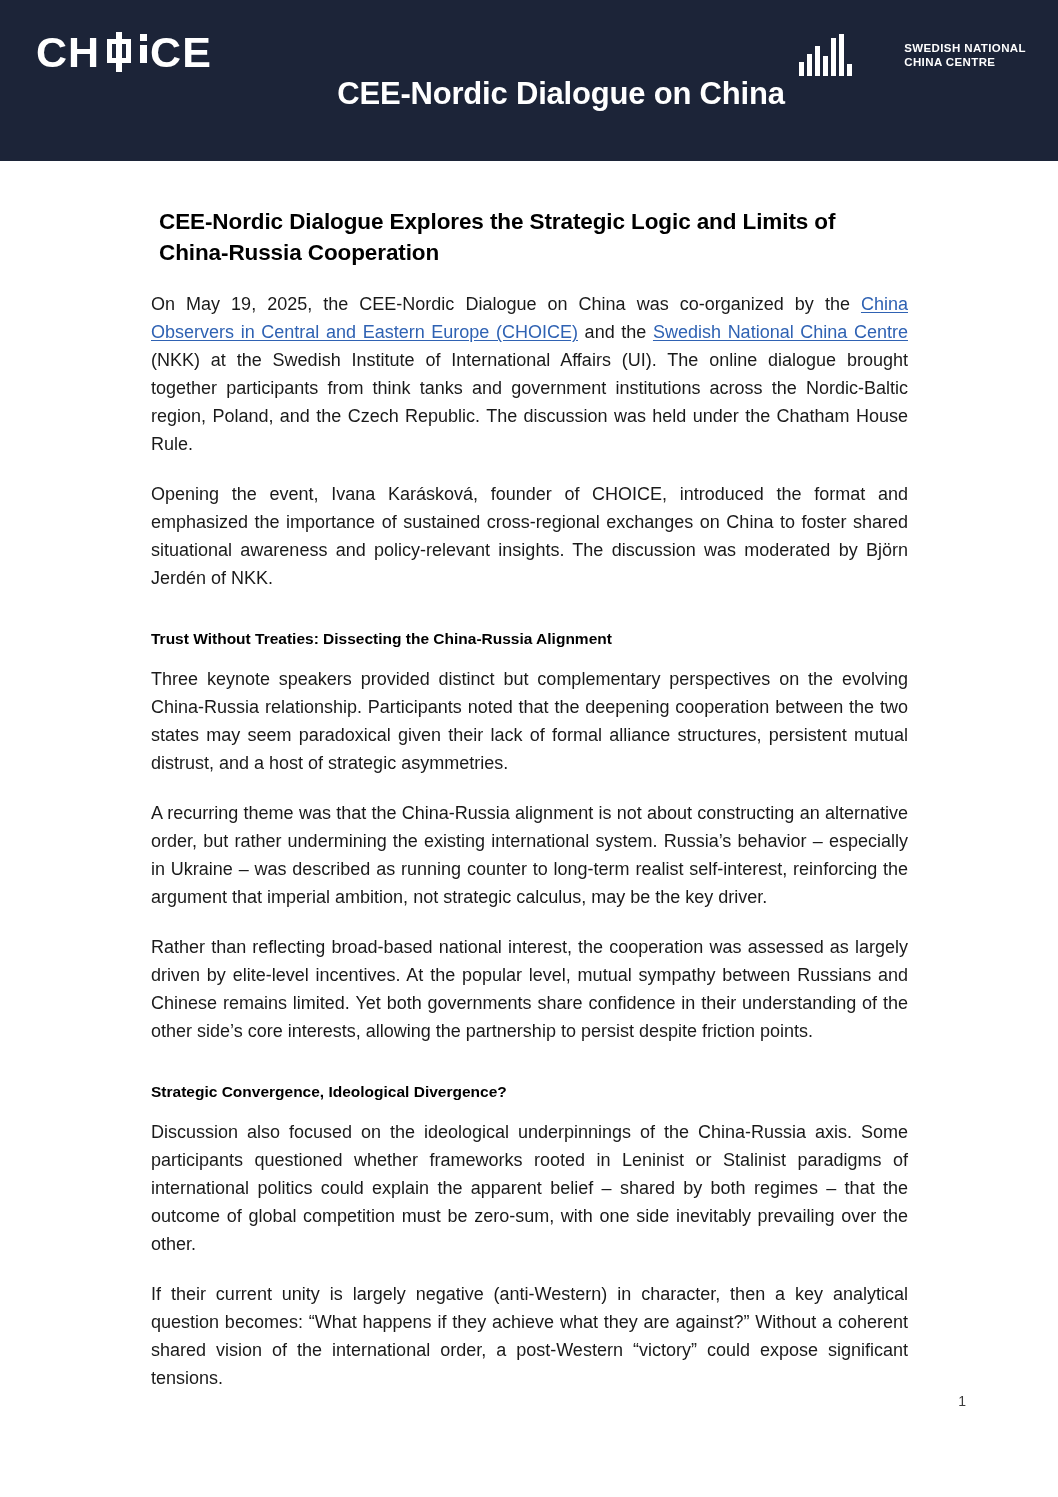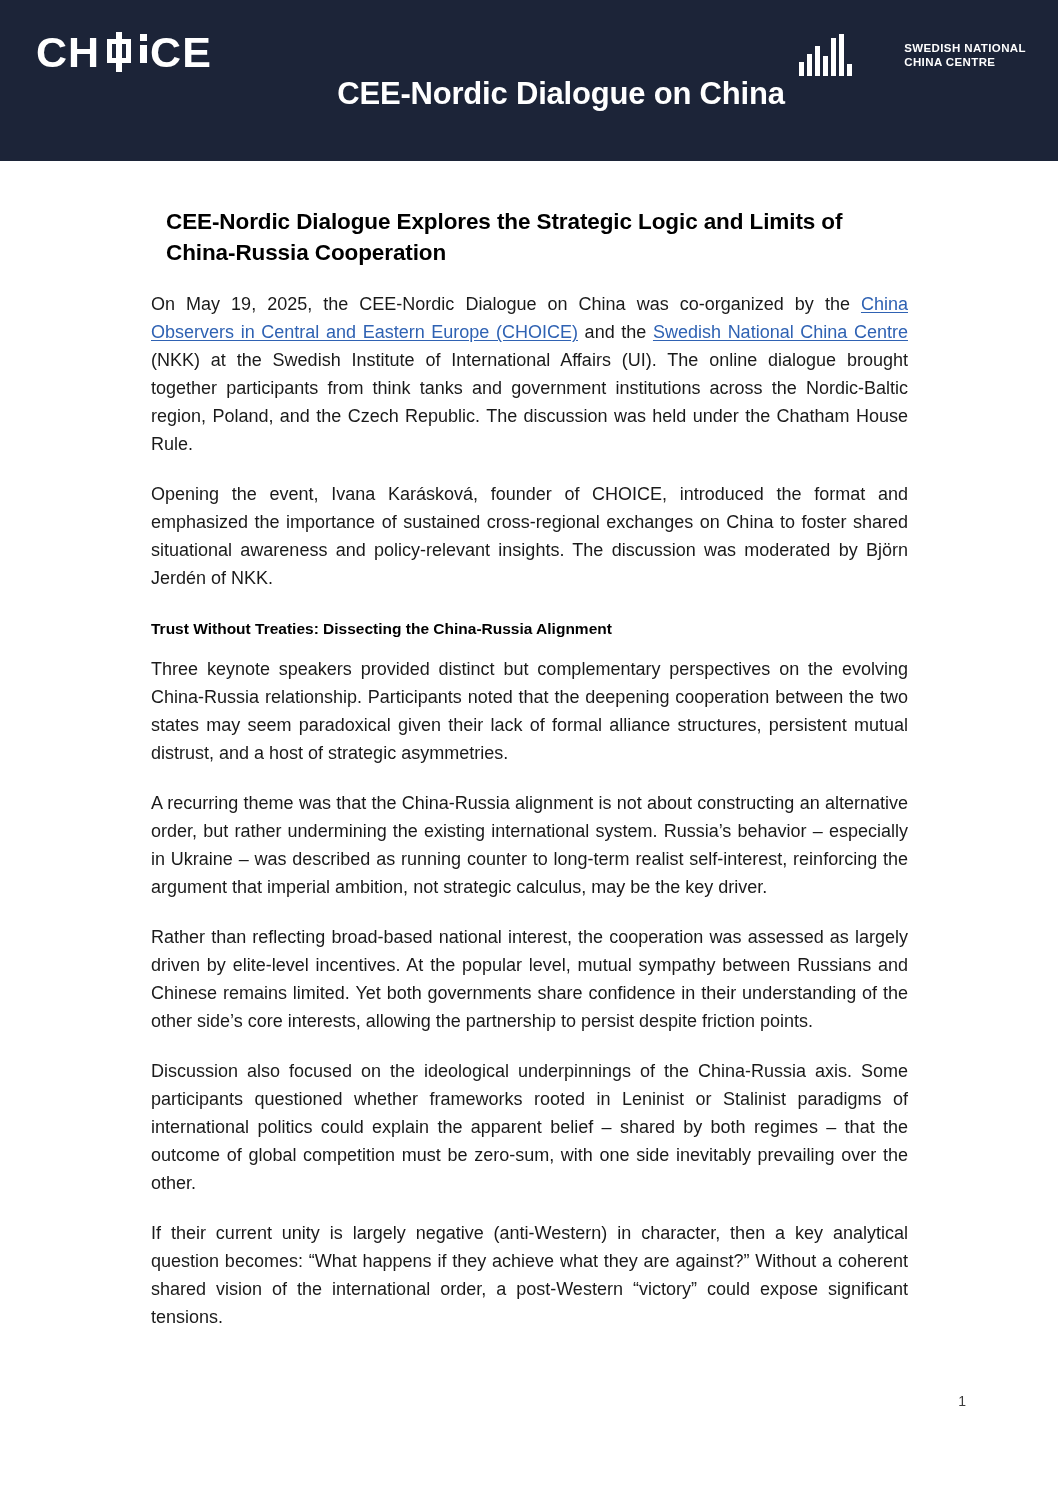--- a/index.html
+++ b/index.html
@@ -146,31 +146,31 @@
 
   
   .doc-body {
     position: absolute;
     left: 151px;
     top: 206px;
     width: 757px;
   }
 
   h1.doc-title {
-    margin: 0 0 22px 15px;
+    margin: 0 0 22px 8px;
     font-family: "Liberation Sans", sans-serif;
     font-weight: bold;
     font-size: 22.5px;
     line-height: 31px;
     color: #000000;
     letter-spacing: -0.1px;
   }
 
   h2.section-heading {
-    margin: 26px 0 15px 0;
+    margin: 36px 0 15px 0;
     font-family: "Liberation Sans", sans-serif;
     font-weight: bold;
     font-size: 15.5px;
     line-height: 22px;
     color: #000000;
   }
 
   p.para {
     margin: 0 0 22px 0;
     font-family: "Liberation Sans", sans-serif;
@@ -247,20 +247,21 @@
   <p class="para">Opening the event, Ivana Karásková, founder of CHOICE, introduced the format and emphasized the importance of sustained cross-regional exchanges on China to foster shared situational awareness and policy-relevant insights. The discussion was moderated by Björn Jerdén of NKK.</p>
 
   <h2 class="section-heading">Trust Without Treaties: Dissecting the China-Russia Alignment</h2>
 
   <p class="para">Three keynote speakers provided distinct but complementary perspectives on the evolving China-Russia relationship. Participants noted that the deepening cooperation between the two states may seem paradoxical given their lack of formal alliance structures, persistent mutual distrust, and a host of strategic asymmetries.</p>
 
   <p class="para">A recurring theme was that the China-Russia alignment is not about constructing an alternative order, but rather undermining the existing international system. Russia’s behavior – especially in Ukraine – was described as running counter to long-term realist self-interest, reinforcing the argument that imperial ambition, not strategic calculus, may be the key driver.</p>
 
   <p class="para">Rather than reflecting broad-based national interest, the cooperation was assessed as largely driven by elite-level incentives. At the popular level, mutual sympathy between Russians and Chinese remains limited. Yet both governments share confidence in their understanding of the other side’s core interests, allowing the partnership to persist despite friction points.</p>
 
+  <h2 class="section-heading">Strategic Convergence, Ideological Divergence?</h2>
 
   <p class="para">Discussion also focused on the ideological underpinnings of the China-Russia axis. Some participants questioned whether frameworks rooted in Leninist or Stalinist paradigms of international politics could explain the apparent belief – shared by both regimes – that the outcome of global competition must be zero-sum, with one side inevitably prevailing over the other.</p>
 
   <p class="para">If their current unity is largely negative (anti-Western) in character, then a key analytical question becomes: “What happens if they achieve what they are against?” Without a coherent shared vision of the international order, a post-Western “victory” could expose significant tensions.</p>
 
 </div>
 
 <div class="page-number">1</div>
 
 </body></html>

